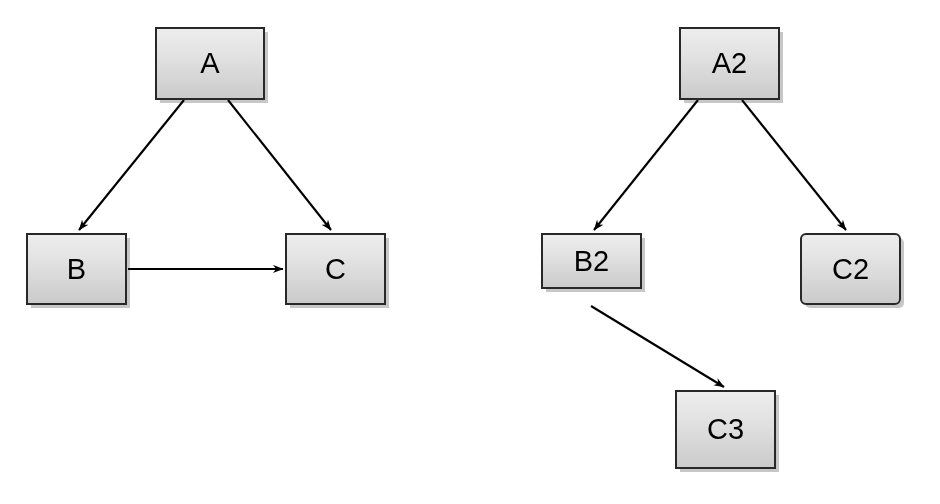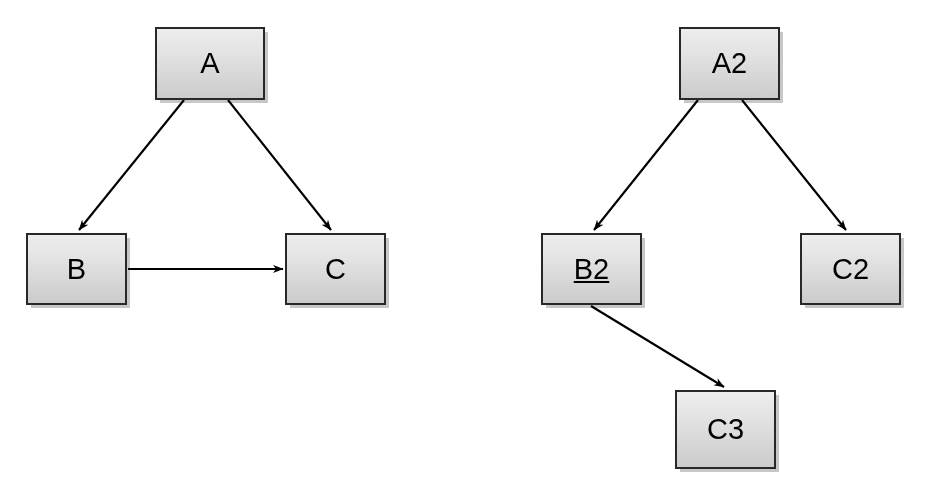--- a/index.html
+++ b/index.html
@@ -78,24 +78,24 @@
         <span class="node-label">B</span>
       </div>
       <div class="node" style="left: 285px; top: 233px; width: 101px; height: 72px;">
         <span class="node-label">C</span>
       </div>
     </div>
   <div id="nodes-right">
       <div class="node" style="left: 669px; top: 27px; width: 101px; height: 73px; margin-left: 10px;">
         <span class="node-label">A2</span>
       </div>
-      <div class="node" style="left: 541px; top: 233px; width: 101px; height: 72px; text-decoration: underline;">
+      <div class="node" style="left: 541px; top: 233px; width: 101px; height: 56px;">
         <span class="node-label">B2</span>
       </div>
-      <div class="node" style="left: 800px; top: 233px; width: 101px; height: 72px;">
+      <div class="node" style="left: 800px; top: 233px; width: 101px; height: 72px; border-radius: 6px;">
         <span class="node-label">C2</span>
       </div>
       <div class="node" style="left: 675px; top: 390px; width: 101px; height: 79px;">
         <span class="node-label">C3</span>
       </div>
     </div>
 
 </div>
 
 </body></html>

